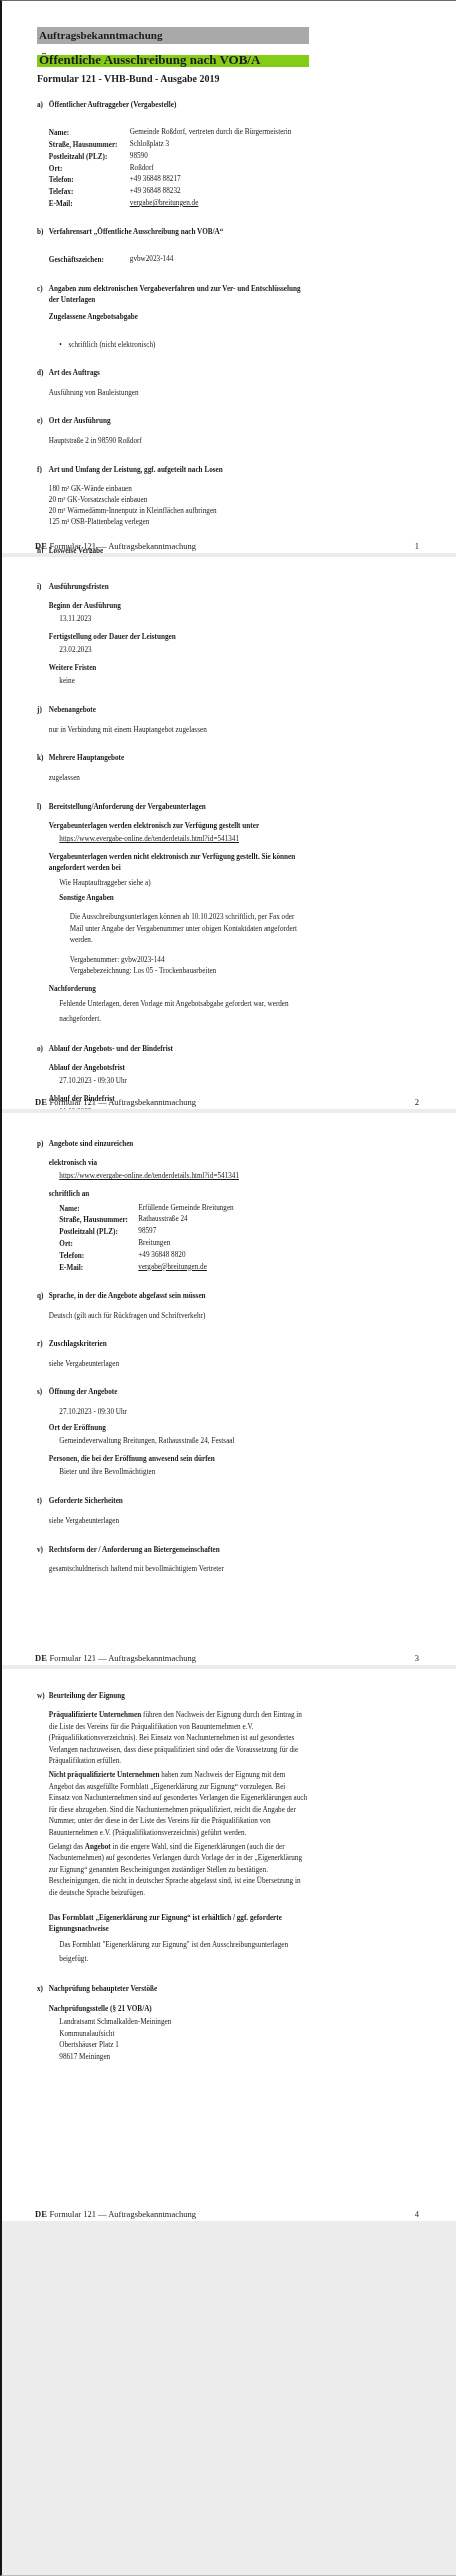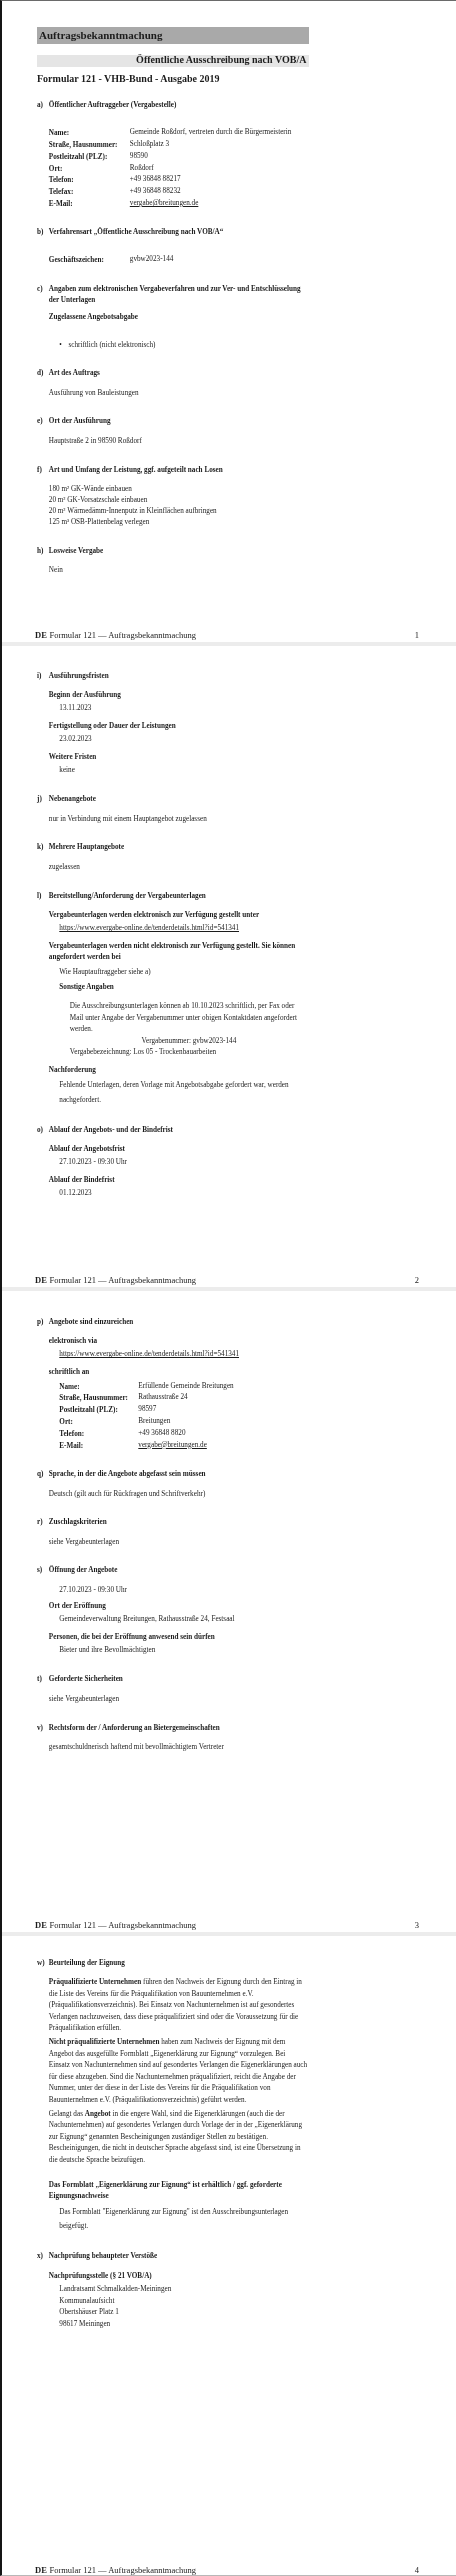--- a/index.html
+++ b/index.html
@@ -9,43 +9,43 @@
     font-family:"Liberation Serif","DejaVu Serif",serif;
     color:#1c1c1c;
     box-sizing:border-box;
     border-left:2px solid #151515;
     border-top:0.7px solid #6a6a6a;
     border-right:0.7px solid #b8b8b8;
     border-bottom:0.7px solid #b8b8b8;
   }
   .page{
     position:relative;
-    width:100%;height:641px;
+    width:100%;height:552px;
     background:#ffffff;
     overflow:hidden;
   }
   .page + .page{margin-top:3.9px;}
   .content{padding:0 148px 0 35px;}
   .p1c{padding-top:25.6px;}
   .p2c{padding-top:25px;}
   .p3c{padding-top:26px;}
   .p4c{padding-top:22px;}
 
   .title-band{
     background:#a9a9a9;
     width:272px;box-sizing:border-box;
     padding:2px 2.6px 2.6px 2px;
     font-size:11px;font-weight:bold;line-height:13px;
   }
   .subtitle-band{
-    background:#e5e5e5;
+    background:#84cc16;
     width:272px;box-sizing:border-box;
     margin-top:11px;
     padding:1.3px 2.6px 2px 2px;
-    font-size:10px;font-weight:bold;line-height:8.5px;text-align:right;
+    font-size:13px;font-weight:bold;line-height:8.5px;
   }
   .form-line{margin-top:8.5px;font-size:10px;font-weight:bold;line-height:8.5px;}
 
   .sec{position:relative;margin-top:17.7px;padding-left:11.8px;font-size:7.2px;}
   .sec.first{margin-top:16.4px;}
   .letter{position:absolute;left:0;top:0;font-weight:bold;line-height:11px;}
   .h{font-weight:bold;line-height:11px;}
   .after-h{margin-top:8.5px;}
   .kv-block{margin-top:15.8px;}
   .kv{position:relative;line-height:11.8px;}
@@ -176,21 +176,21 @@
     <div class="sec">
       <span class="letter">l)</span>
       <div class="h">Bereitstellung/Anforderung der Vergabeunterlagen</div>
       <div class="subh after-h" style="margin-top:8.5px;">Vergabeunterlagen werden elektronisch zur Verfügung gestellt unter</div>
       <div class="val ind1"><span class="link">https://www.evergabe-online.de/tenderdetails.html?id=541341</span></div>
       <div class="subh">Vergabeunterlagen werden nicht elektronisch zur Verfügung gestellt. Sie können angefordert werden bei</div>
       <div class="body ind1 mt7">Wie Hauptauftraggeber siehe a)</div>
       <div class="subh ind1 mt6">Sonstige Angaben</div>
       <div class="ind2 mt12">
         <p class="para">Die Ausschreibungsunterlagen können ab 10.10.2023 schriftlich, per Fax oder Mail unter Angabe der Vergabenummer unter obigen Kontaktdaten angefordert werden.</p>
-        <p class="para" style="margin-top:0;text-align:center;">Vergabenummer: gvbw2023-144</p>
+        <p class="para" style="margin-top:8px;">Vergabenummer: gvbw2023-144</p>
         <p class="para" style="margin-top:0;">Vergabebezeichnung: Los 05 - Trockenbauarbeiten</p>
       </div>
       <div class="subh">Nachforderung</div>
       <div class="body ind1 mt4 loose">Fehlende Unterlagen, deren Vorlage mit Angebotsabgabe gefordert war, werden nachgefordert.</div>
     </div>
 
     <div class="sec">
       <span class="letter">o)</span>
       <div class="h">Ablauf der Angebots- und der Bindefrist</div>
       <div class="subh after-h" style="margin-top:8.5px;">Ablauf der Angebotsfrist</div>

